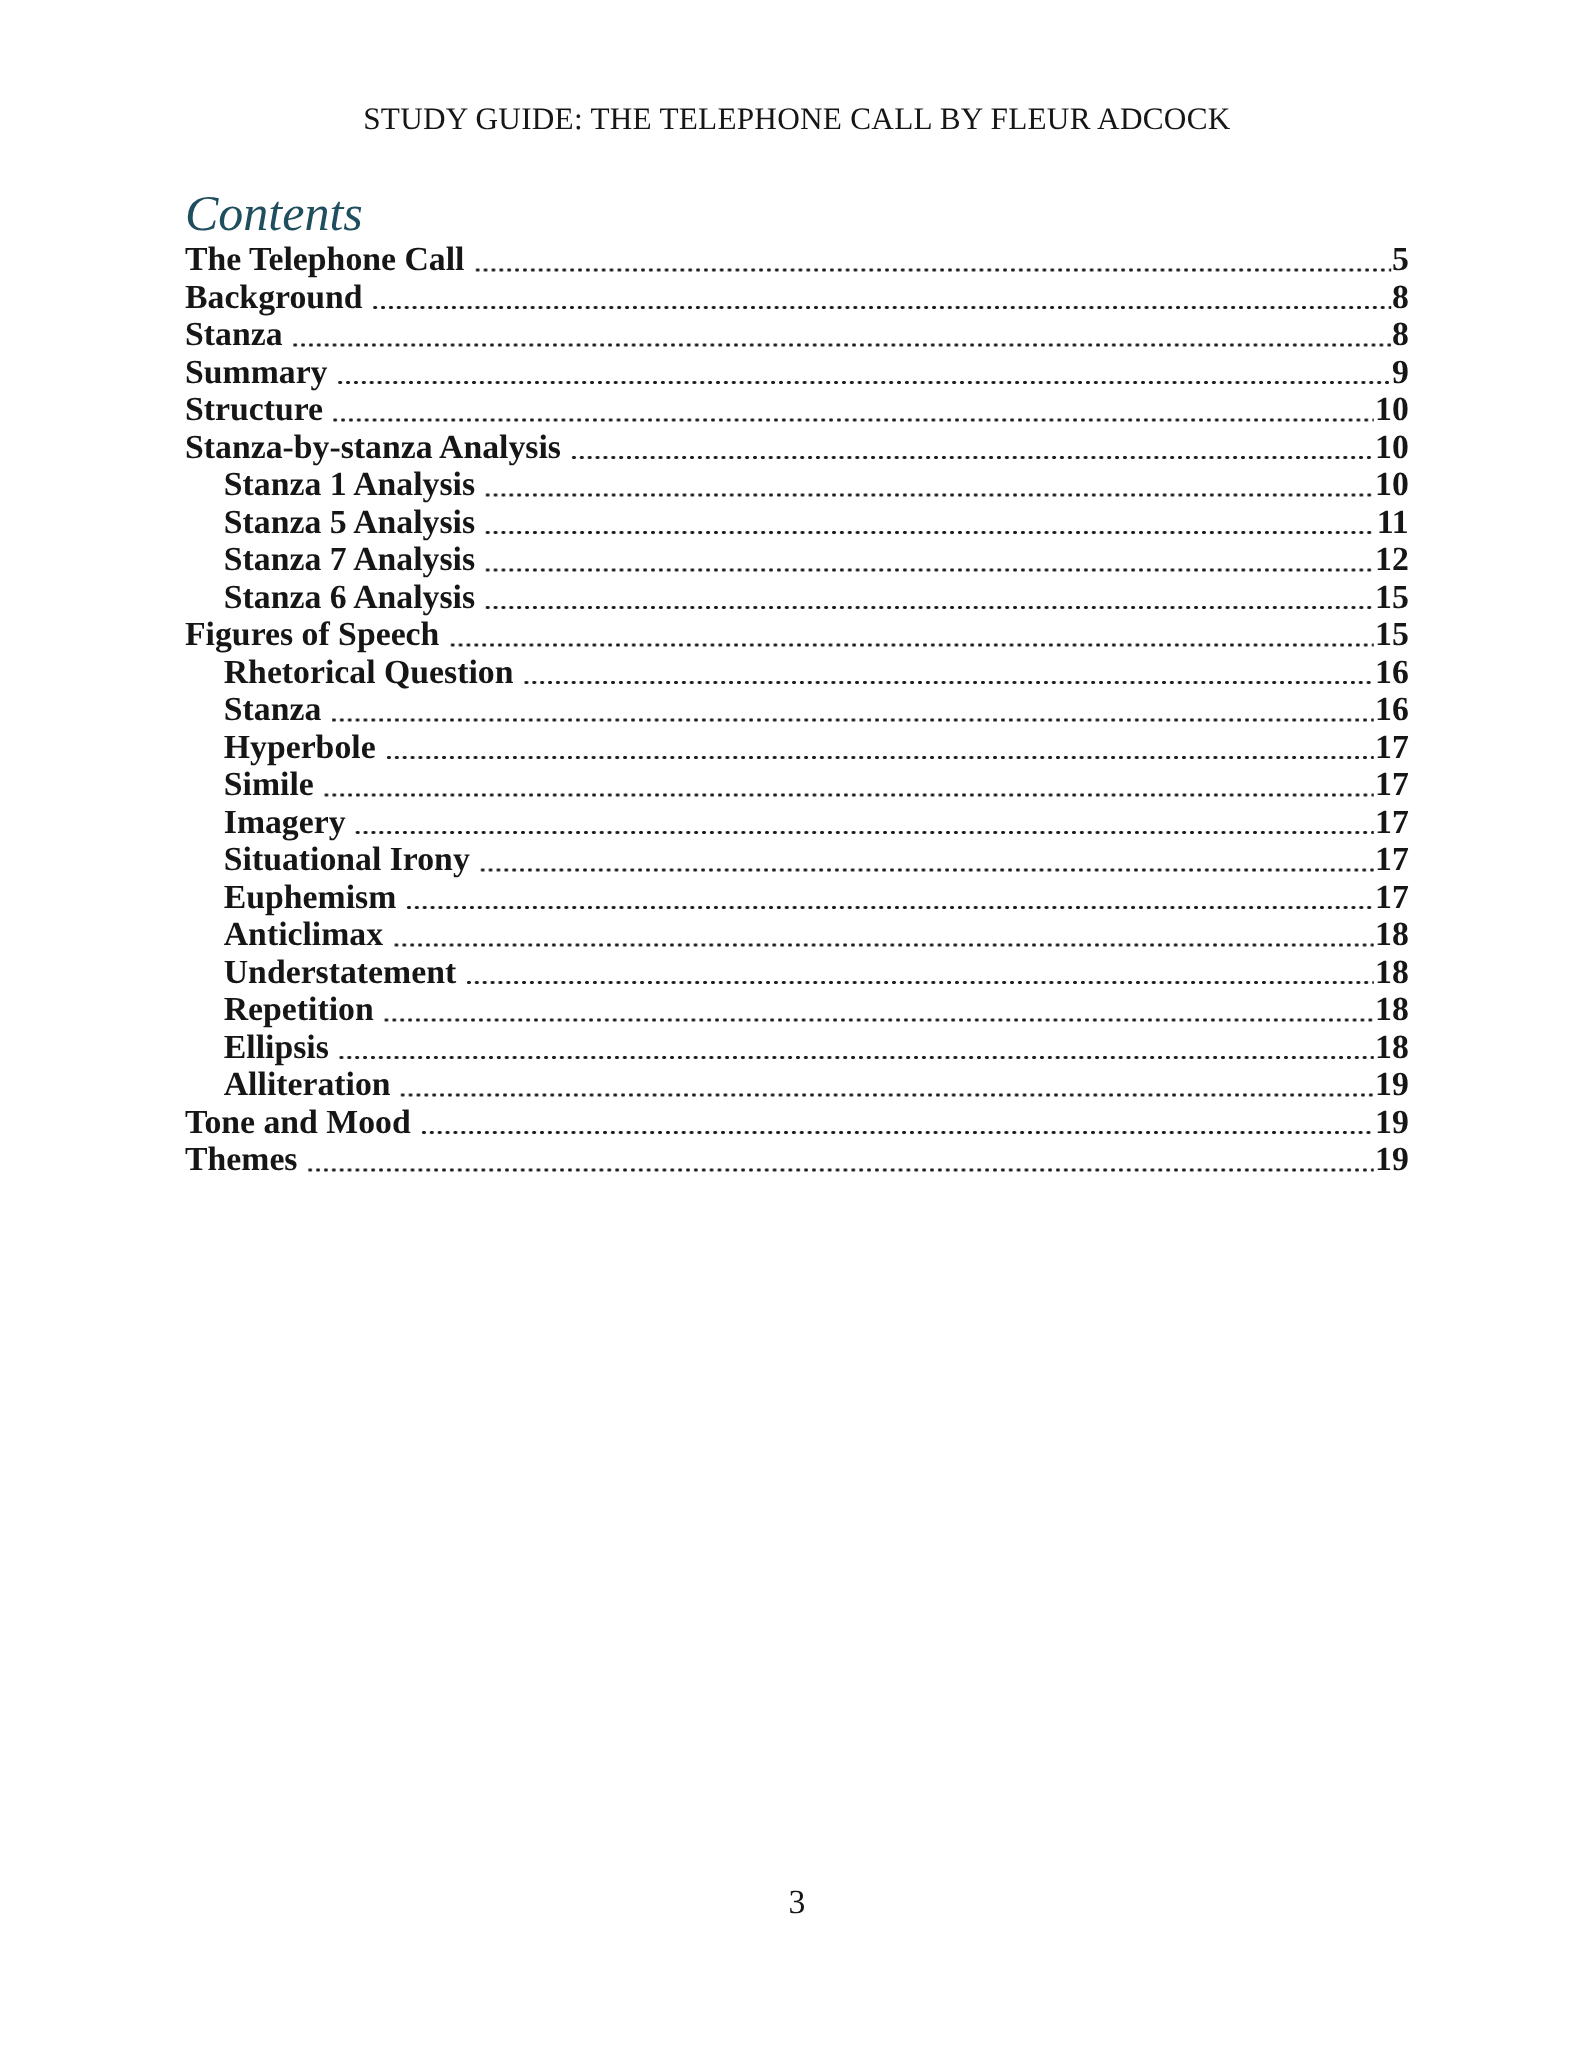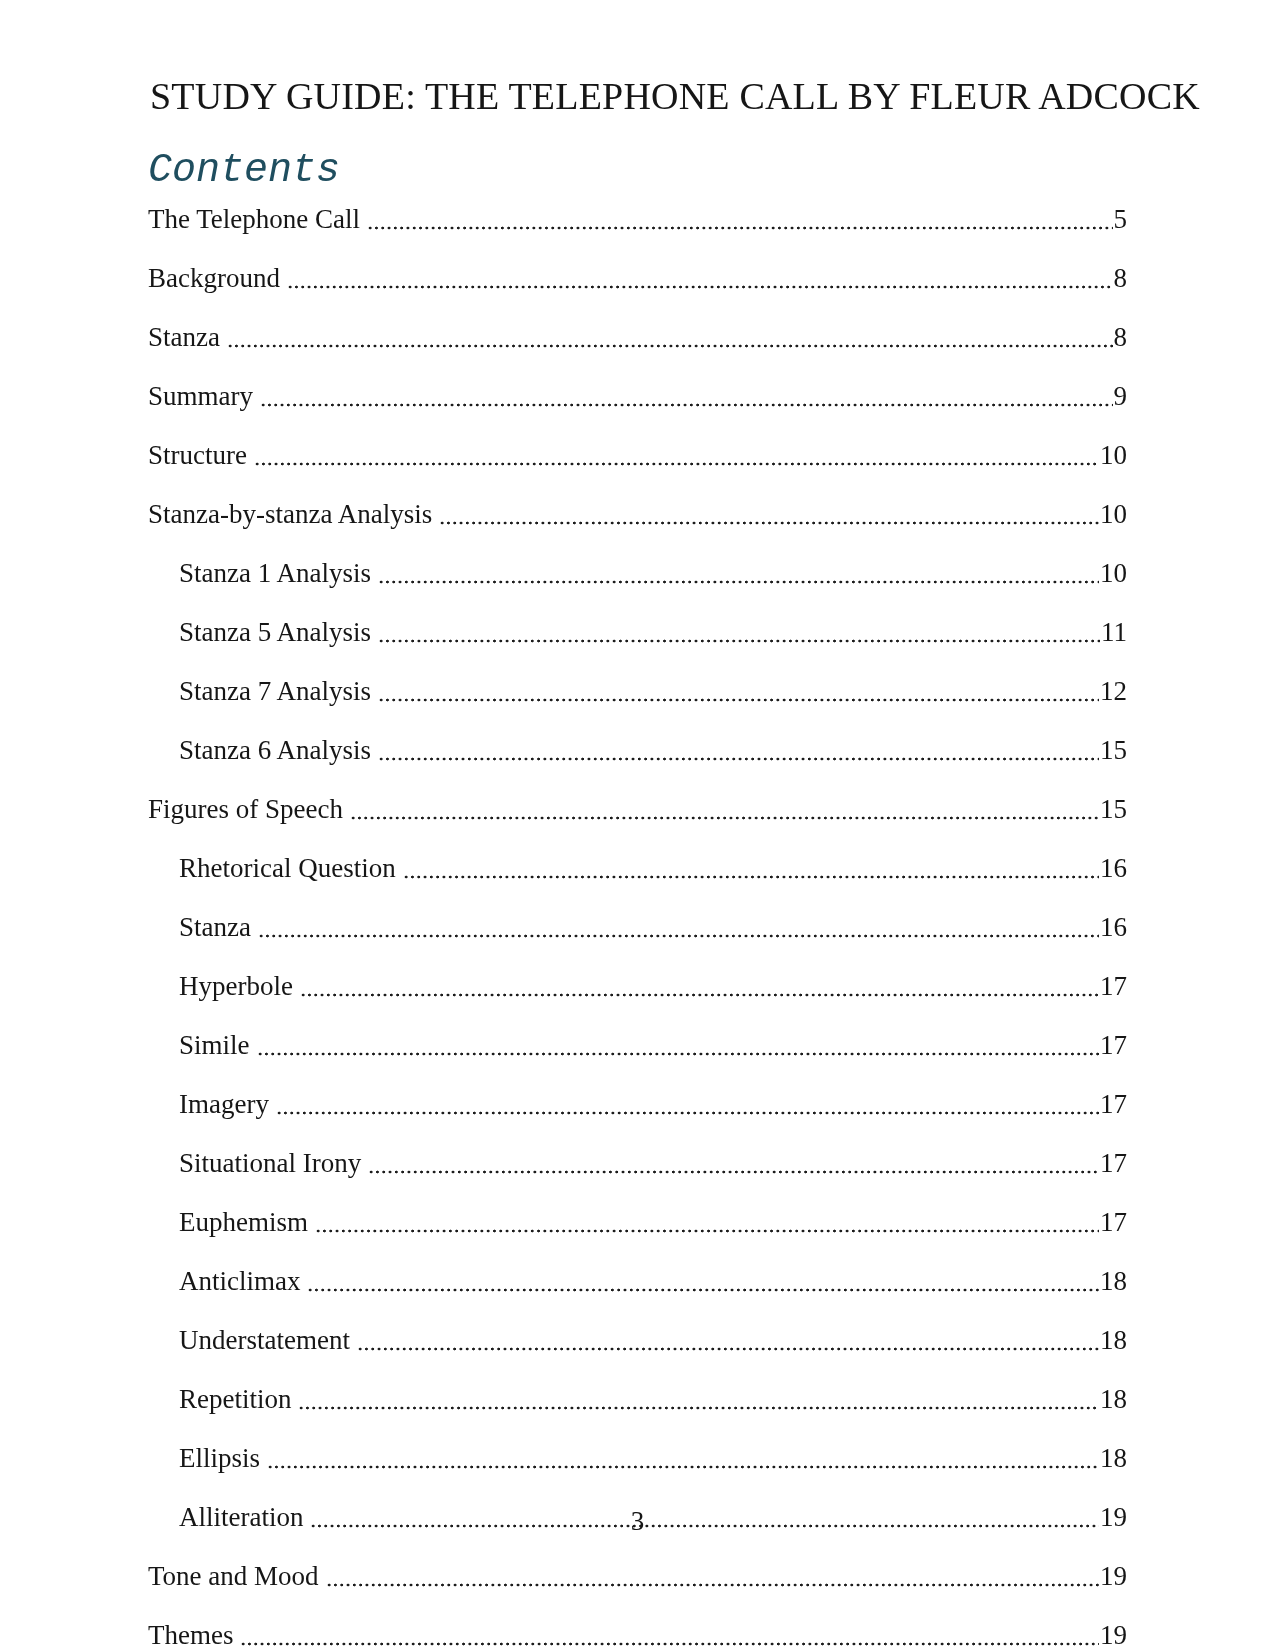--- a/index.html
+++ b/index.html
@@ -11,43 +11,43 @@
     font-family: "Liberation Serif", "DejaVu Serif", serif;
     color: #161616;
     overflow: hidden;
   }
   .doc-header {
     position: absolute;
     top: 79px;
     left: 150px;
     width: 975px;
     text-align: center;
-    font-size: 38px;
+    font-size: 25px;
     line-height: 34px;
     letter-spacing: 0.2px;
     white-space: nowrap;
   }
   .toc-title {
     position: absolute;
     top: 148px;
     left: 148px;
     font-size: 40px;
     line-height: 46px;
     font-style: italic;
     font-weight: 500;
-    font-family: Liberation Mono, monospace;
   }
   .toc-list {
     position: absolute;
-    top: 204px;
+    top: 192px;
     left: 148px;
     width: 979px;
     display: flex;
     flex-direction: column;
-    gap: 29px;
+    gap: 0;
+    font-weight: bold;
   }
   .toc-row {
     display: flex;
     align-items: flex-start;
     font-size: 27px;
     line-height: 30px;
     height: 30px;
     cursor: pointer;
   }
   .toc-row.level-2 { padding-left: 31px; }

